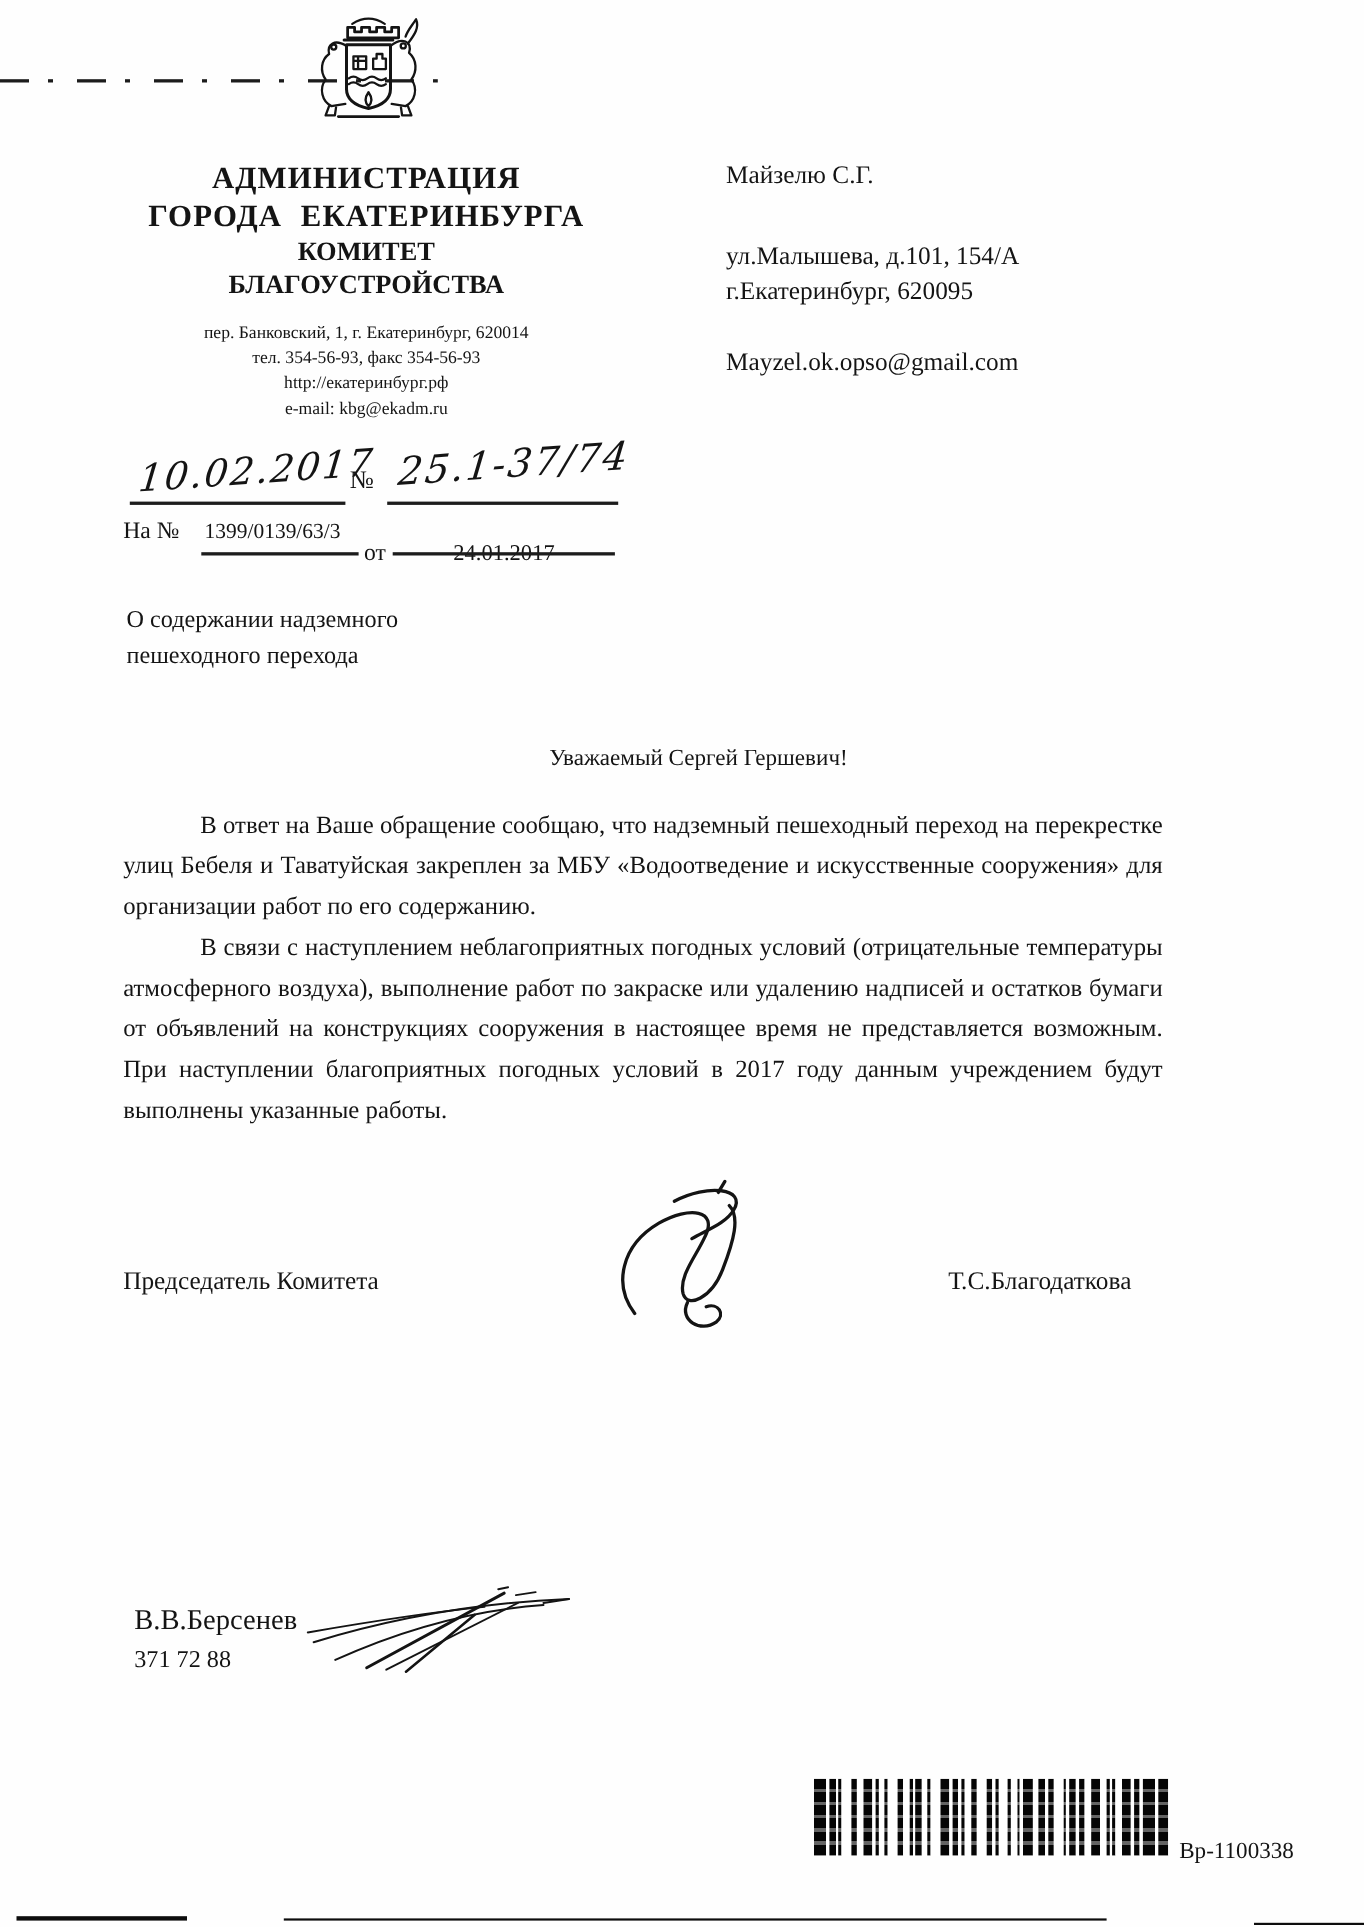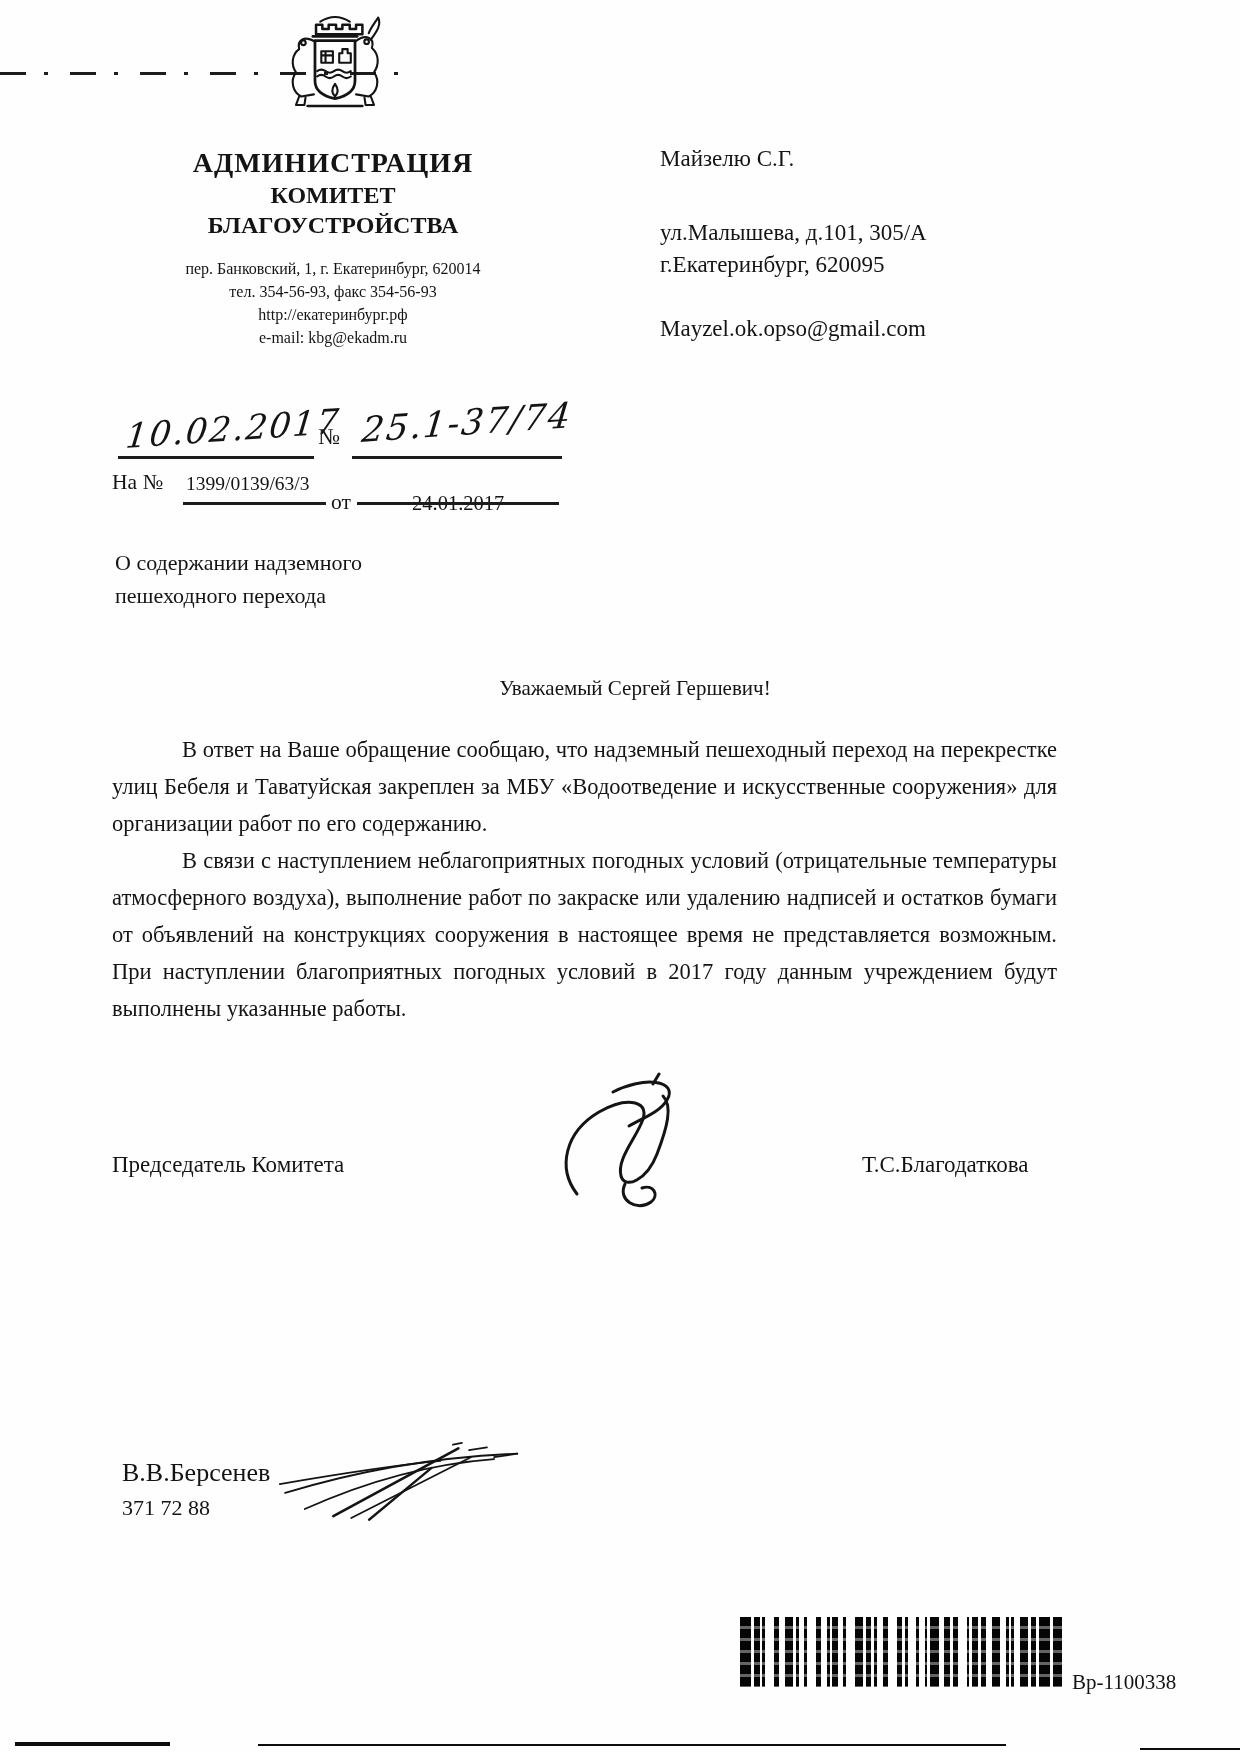--- a/index.html
+++ b/index.html
@@ -113,32 +113,33 @@
       <circle cx="86" cy="32" r="2.2"></circle>
       <path d="M90 30 C96 22 100 16 97 9 C94 14 90 18 88 24"></path>
       <path d="M90 84 l3 8 h-8 l-1 -7"></path>
 
       <path d="M30 93 h52" stroke-width="2.4"></path>
     </svg>
   </div>
 
   <div class="letterhead">
     <div class="org">АДМИНИСТРАЦИЯ</div>
+    <div class="org">ГОРОДА ЕКАТЕРИНБУРГА</div>
     <div class="dept">КОМИТЕТ</div>
     <div class="dept" style="margin-top:0;">БЛАГОУСТРОЙСТВА</div>
     <div class="lh-small">
       <div>пер. Банковский, 1, г. Екатеринбург, 620014</div>
       <div>тел. 354-56-93, факс 354-56-93</div>
       <div>http://екатеринбург.рф</div>
       <div>e-mail: kbg@ekadm.ru</div>
     </div>
   </div>
 
   <div class="recip abs r-name">Майзелю С.Г.</div>
-  <div class="recip abs r-a1">ул.Малышева, д.101, 305/А</div>
+  <div class="recip abs r-a1">ул.Малышева, д.101, 154/А</div>
   <div class="recip abs r-a2">г.Екатеринбург, 620095</div>
   <div class="recip abs r-mail">Mayzel.ok.opso@gmail.com</div>
 
   <div class="u-line u1"></div>
   <div class="u-line u2"></div>
   <div class="abs hw hw-date">10.02.2017</div>
   <div class="abs no-sign">№</div>
   <div class="abs hw hw-num">25.1-37/74</div>
 
   <div class="abs reply-prefix">На №</div>

